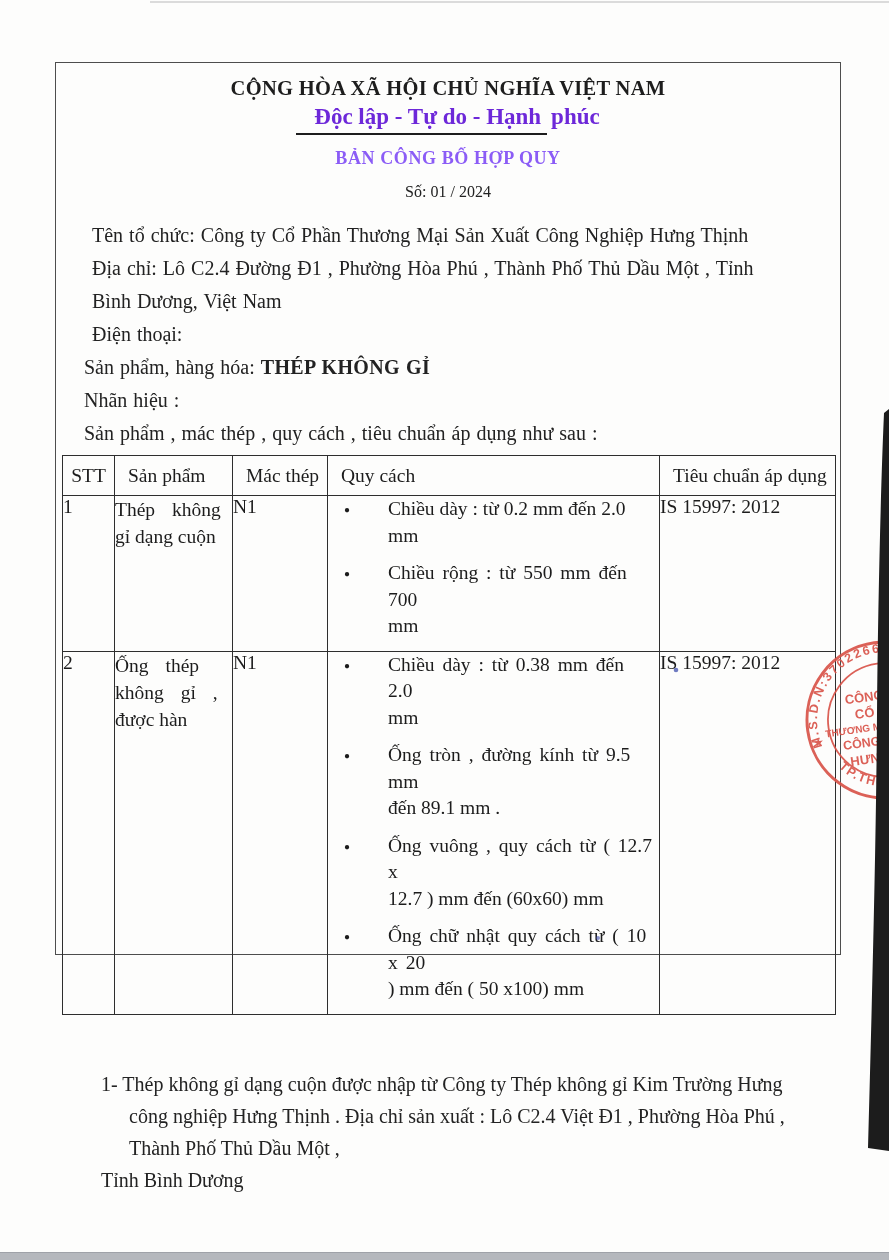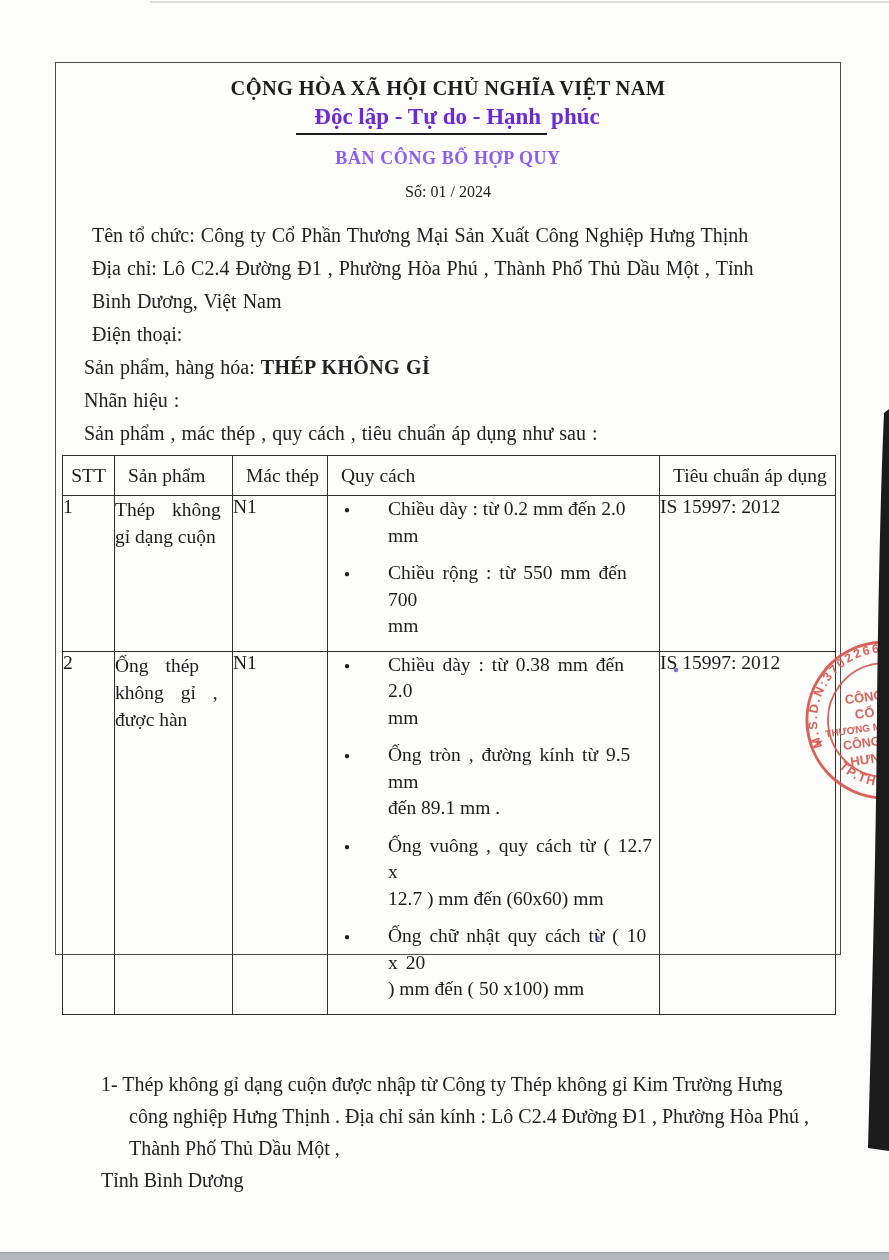--- a/index.html
+++ b/index.html
@@ -179,21 +179,21 @@
             </div>
           </div>
         </td>
         <td class="cell-tc">IS 15997: 2012</td>
       </tr>
     </tbody>
       </table>
 
     <div class="notes">
       <div class="note-line">1- Thép không gỉ dạng cuộn được nhập từ Công ty Thép không gỉ Kim Trường Hưng</div>
-      <div class="note-cont">công nghiệp Hưng Thịnh . Địa chỉ sản kính : Lô C2.4 Đường Đ1 , Phường Hòa Phú ,</div>
+      <div class="note-cont">công nghiệp Hưng Thịnh . Địa chỉ sản xuất : Lô C2.4 Việt Đ1 , Phường Hòa Phú ,</div>
       <div class="note-cont">Thành Phố Thủ Dầu Một ,</div>
       <div class="note-line">Tỉnh Bình Dương</div>
 
     </div>
   </div>
 
   <svg class="overlay" width="889" height="1260" viewBox="0 0 889 1260">
 
     <circle cx="676" cy="670" r="2.3" fill="#3f4fae" opacity="0.75"></circle>
     <circle cx="598" cy="938" r="2" fill="#3f4fae" opacity="0.6"></circle>

